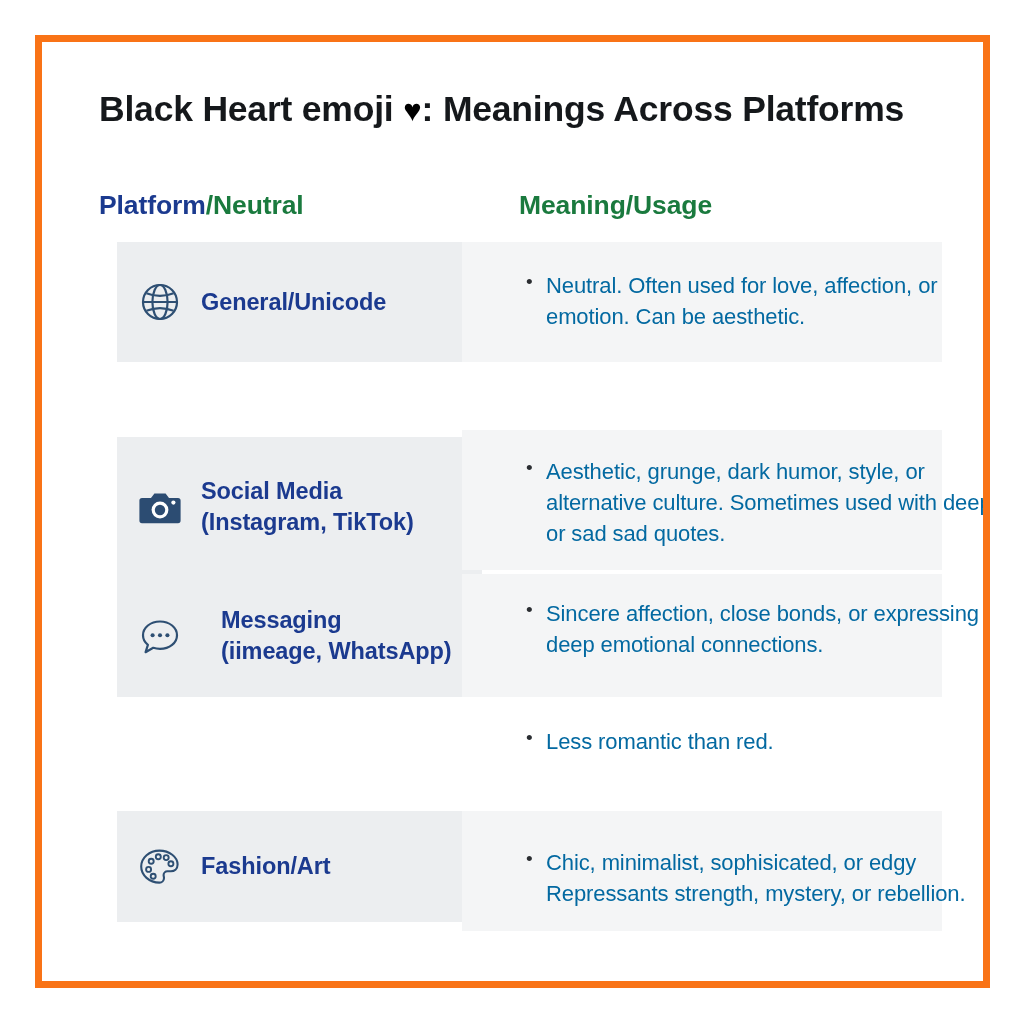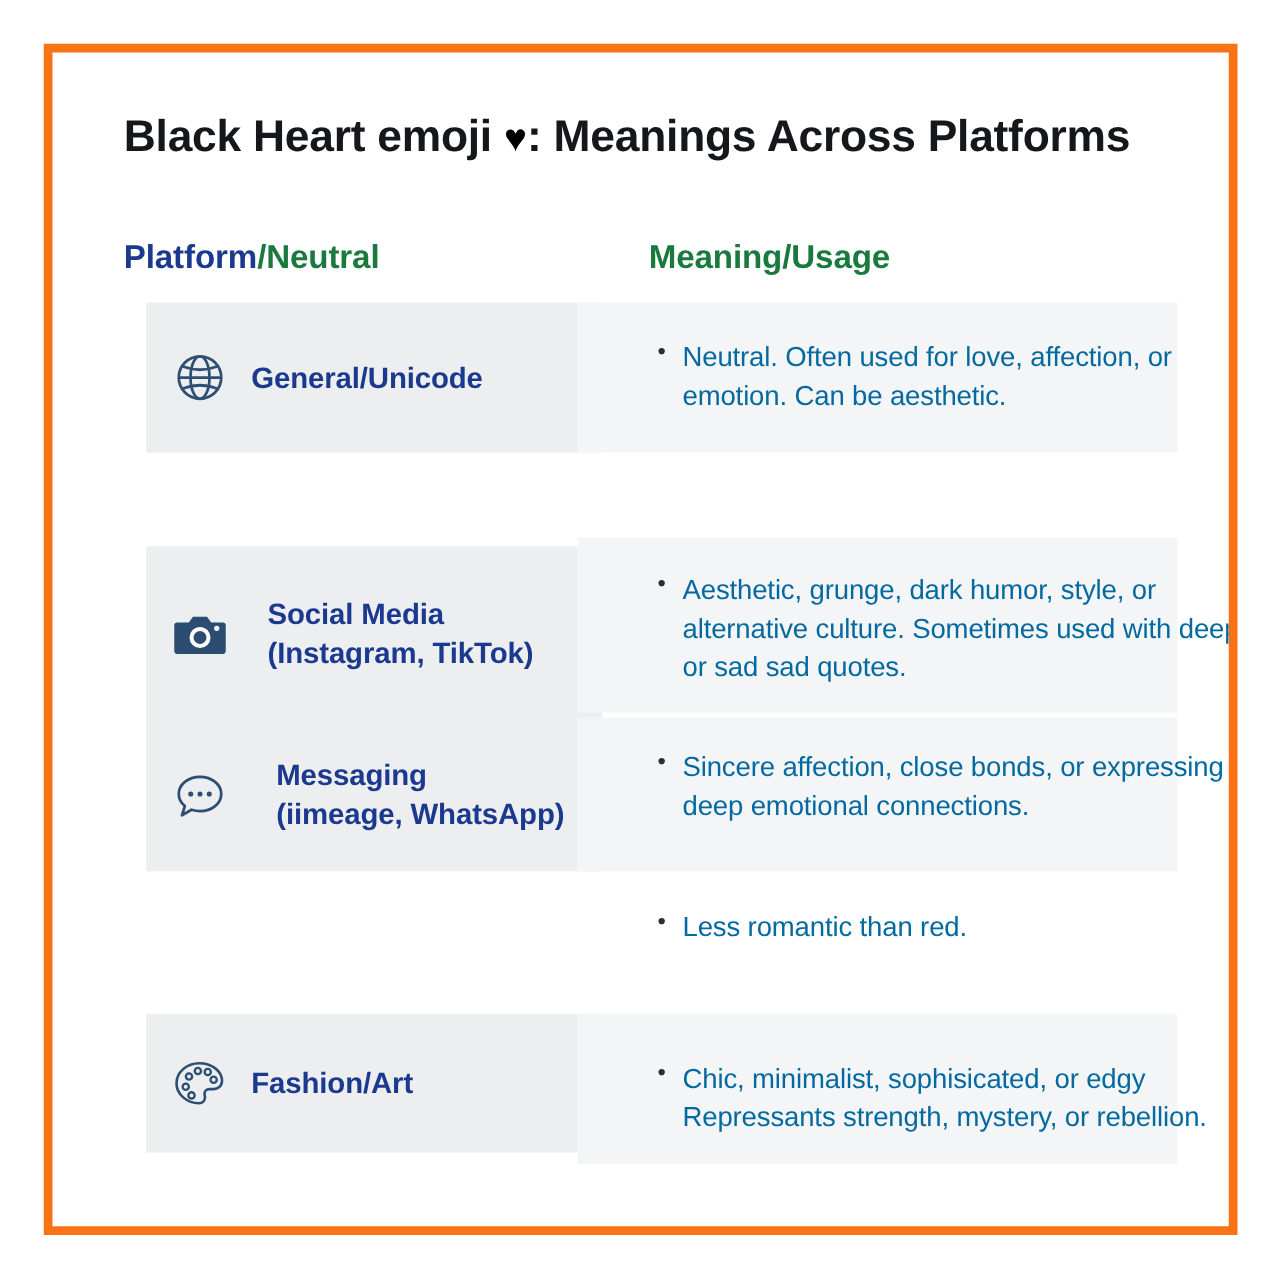--- a/index.html
+++ b/index.html
@@ -162,21 +162,21 @@
         <span class="plat-label"><span>General/Unicode</span></span>
       </div>
       <div class="cell-right" style="top:200px; height:120px;">
         <div class="bullet-list" style="top:28px;">
           <div class="bullet-item">Neutral. Often used for love, affection, or emotion. Can be aesthetic.</div>
         </div>
       </div>
     </div>
 
     <div class="row">
-      <div class="cell-left" style="top:395px; height:139px;gap:13px;">
+      <div class="cell-left" style="top:395px; height:139px;">
         <span class="icon-box">
           <svg width="44" height="40" viewBox="0 0 44 40">
             <path d="M4 11 h9 l3.4-4.6 h11.2 L31 11 h9 a2.6 2.6 0 0 1 2.6 2.6 v20 A2.6 2.6 0 0 1 40 36.2 H4 A2.6 2.6 0 0 1 1.4 33.6 v-20 A2.6 2.6 0 0 1 4 11 Z" fill="#2c4c72"></path>
             <circle cx="22" cy="23" r="8.4" fill="#ffffff"></circle>
             <circle cx="22" cy="23" r="5.2" fill="#2c4c72"></circle>
             <circle cx="35.4" cy="15.6" r="2.1" fill="#ffffff"></circle>
           </svg>
         </span>
         <span class="plat-label"><span>Social Media</span><span class="sub">(Instagram, TikTok)</span></span>
       </div>

